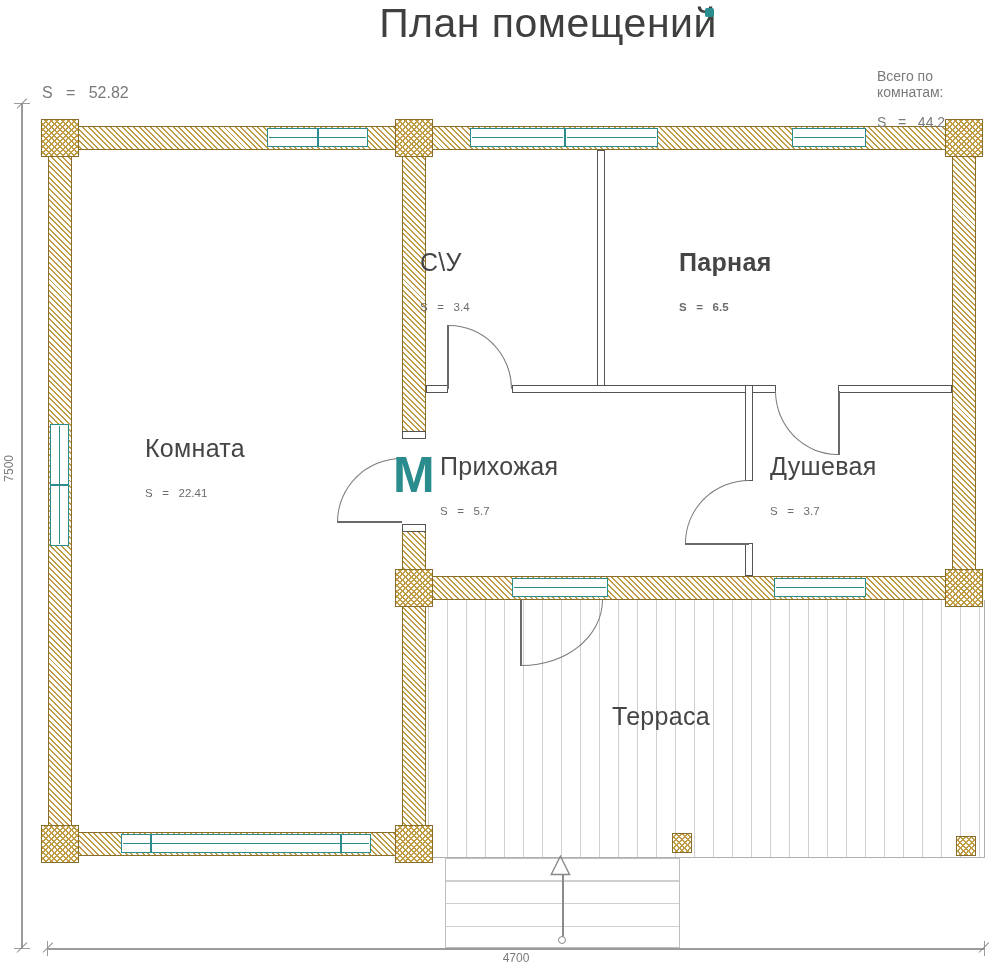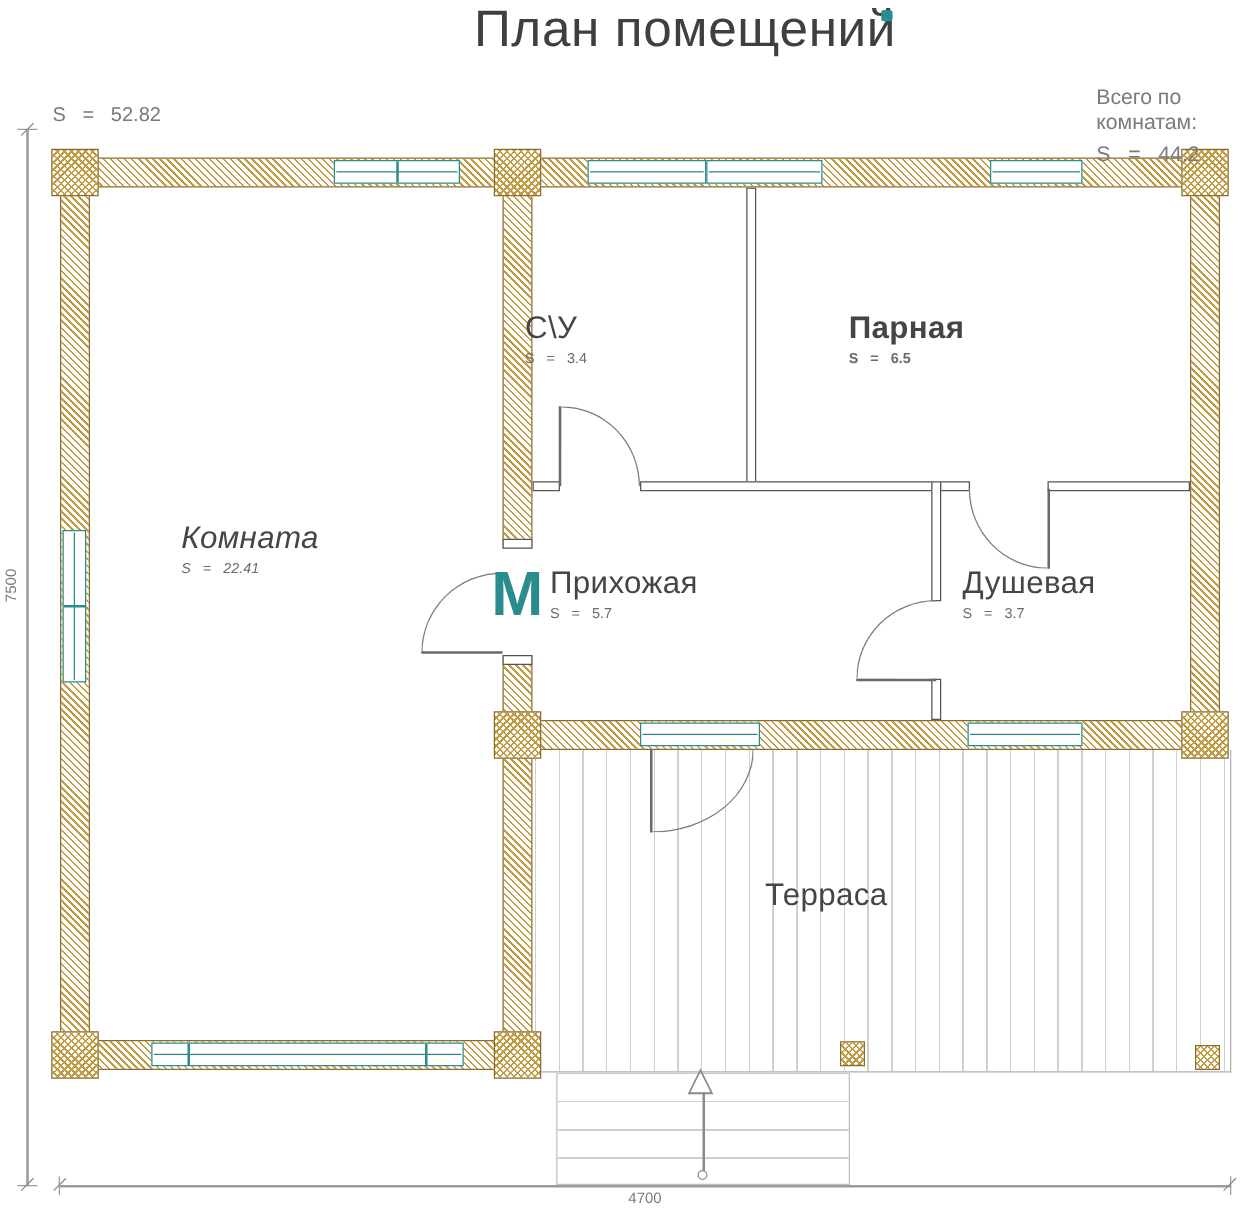--- a/index.html
+++ b/index.html
@@ -44,22 +44,22 @@
     background-image: repeating-linear-gradient(180deg, rgba(0,0,0,0) 0 21.5px, #cfcfcf 21.5px 22.7px); }
   .arrow-line { position:absolute; background:#8a8a8a; z-index:3; }
   .tri { position:absolute; font-size:27px; color:#8a8a8a; z-index:3; line-height:1; }
   .circ { position:absolute; width:8px; height:8px; border:1.4px solid #8a8a8a; border-radius:50%; box-sizing:border-box; background:#fff; z-index:3; }
 
   
   .title { position:absolute; left:96px; right:0; top:0; text-align:center; font-size:41px; color:#3f3f3f; letter-spacing:0.5px; z-index:6; }
   .tmark { position:absolute; width:9px; height:9px; background:#2a8c8c; border-radius:2px; z-index:6; }
   .room { position:absolute; text-align:left; z-index:5; color:#454545; }
   .rname { font-size:25px; letter-spacing:0.3px; }
-  .rarea { font-size:11.5px; color:#6b6b6b; margin-top:4px; white-space:pre; }
-  .note { position:absolute; font-size:17px; color:#7a7a7a; z-index:6; }
+  .rarea { font-size:11.5px; color:#6b6b6b; margin-top:24px; white-space:pre; }
+  .note { position:absolute; font-size:14px; color:#7a7a7a; z-index:6; }
   .pre { white-space:pre; }
   .wmark { position:absolute; color:#2a8c8c; font-weight:bold; font-size:50px; z-index:4; line-height:1; }
 
   
   .dim { position:absolute; background:#9b9b9b; z-index:6; }
   .tick { position:absolute; width:14px; height:1.4px; background:#8a8a8a; transform:rotate(-45deg); z-index:6; }
   .dimlabel { position:absolute; font-size:12px; color:#7a7a7a; z-index:6; }
   .vlabel { writing-mode:vertical-rl; transform:rotate(180deg); }
 </style>
 </head>
@@ -135,21 +135,21 @@
   </div>
   <div class="win win-h" style="left:121px; top:834px; width:250px; height:19px;">
     <div class="mull-v" style="left:28px;"></div>
     <div class="mull-v" style="left:218px;"></div>
   </div>
   <div class="win win-h" style="left:512px; top:578px; width:96px; height:19px;"></div>
   <div class="win win-h" style="left:774px; top:578px; width:92px; height:19px;"></div>
 
   <div class="wmark" style="left:393px; top:450px;">М</div>
 
-  <div class="room" style="left:145px; top:416px; width:200px;font-style:italic;">
+  <div class="room" style="left:145px; top:434px; width:200px;">
     <div class="rname">Комната</div>
     <div class="rarea">S   =   22.41</div>
   </div>
   <div class="room" style="left:420px; top:248px; width:170px;">
     <div class="rname">С\У</div>
     <div class="rarea">S   =   3.4</div>
   </div>
   <div class="room" style="left:679px; top:248px; width:200px;font-weight:bold;">
     <div class="rname">Парная</div>
     <div class="rarea">S   =   6.5</div>

